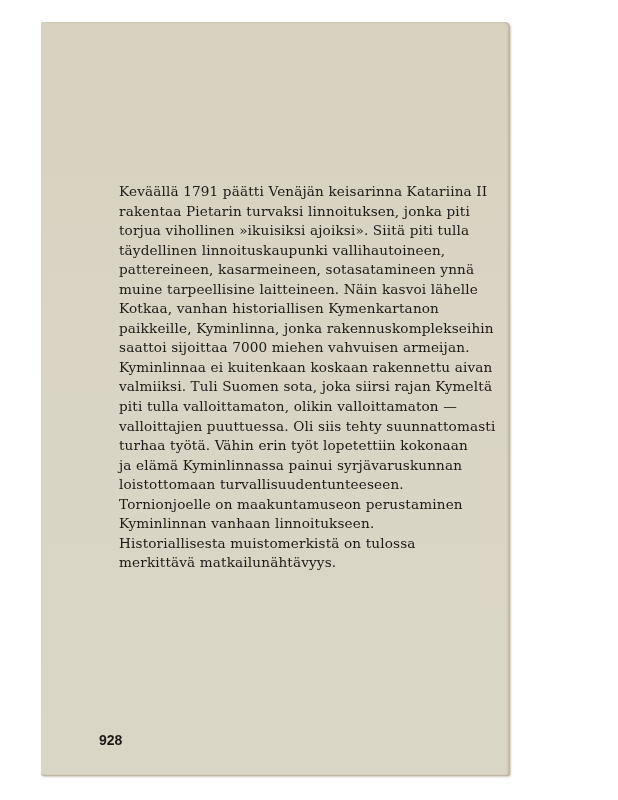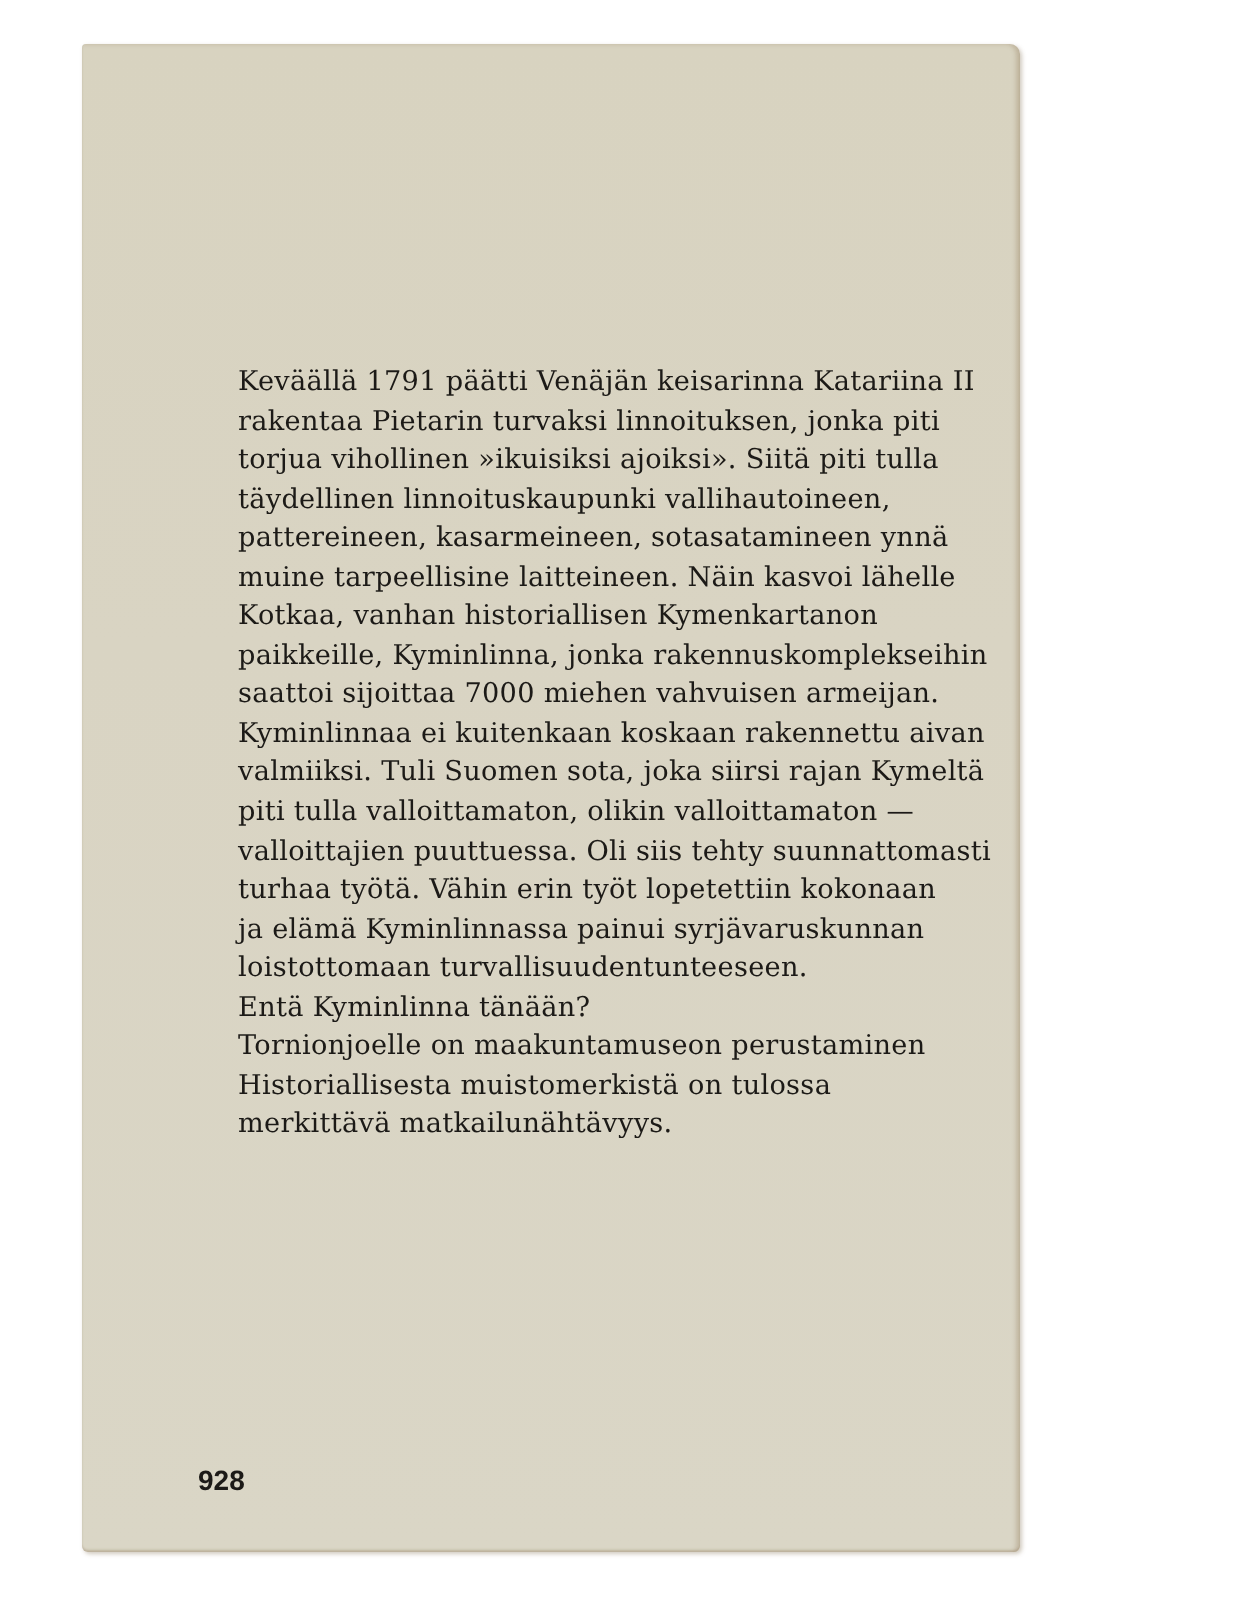--- a/index.html
+++ b/index.html
@@ -62,19 +62,19 @@
     <span class="text-line">Kotkaa, vanhan historiallisen Kymenkartanon</span>
     <span class="text-line">paikkeille, Kyminlinna, jonka rakennuskomplekseihin</span>
     <span class="text-line">saattoi sijoittaa 7000 miehen vahvuisen armeijan.</span>
     <span class="text-line">Kyminlinnaa ei kuitenkaan koskaan rakennettu aivan</span>
     <span class="text-line">valmiiksi. Tuli Suomen sota, joka siirsi rajan Kymeltä</span>
     <span class="text-line">piti tulla valloittamaton, olikin valloittamaton —</span>
     <span class="text-line">valloittajien puuttuessa. Oli siis tehty suunnattomasti</span>
     <span class="text-line">turhaa työtä. Vähin erin työt lopetettiin kokonaan</span>
     <span class="text-line">ja elämä Kyminlinnassa painui syrjävaruskunnan</span>
     <span class="text-line">loistottomaan turvallisuudentunteeseen.</span>
-    <span class="text-line">Entä Kyminlinna tänään?</span>
     <span class="text-line">Tornionjoelle on maakuntamuseon perustaminen</span>
+    <span class="text-line">Kyminlinnan vanhaan linnoitukseen.</span>
     <span class="text-line">Historiallisesta muistomerkistä on tulossa</span>
     <span class="text-line">merkittävä matkailunähtävyys.</span>
   </div>
   <div class="page-number">928</div>
 </div>
 
 </body></html>

